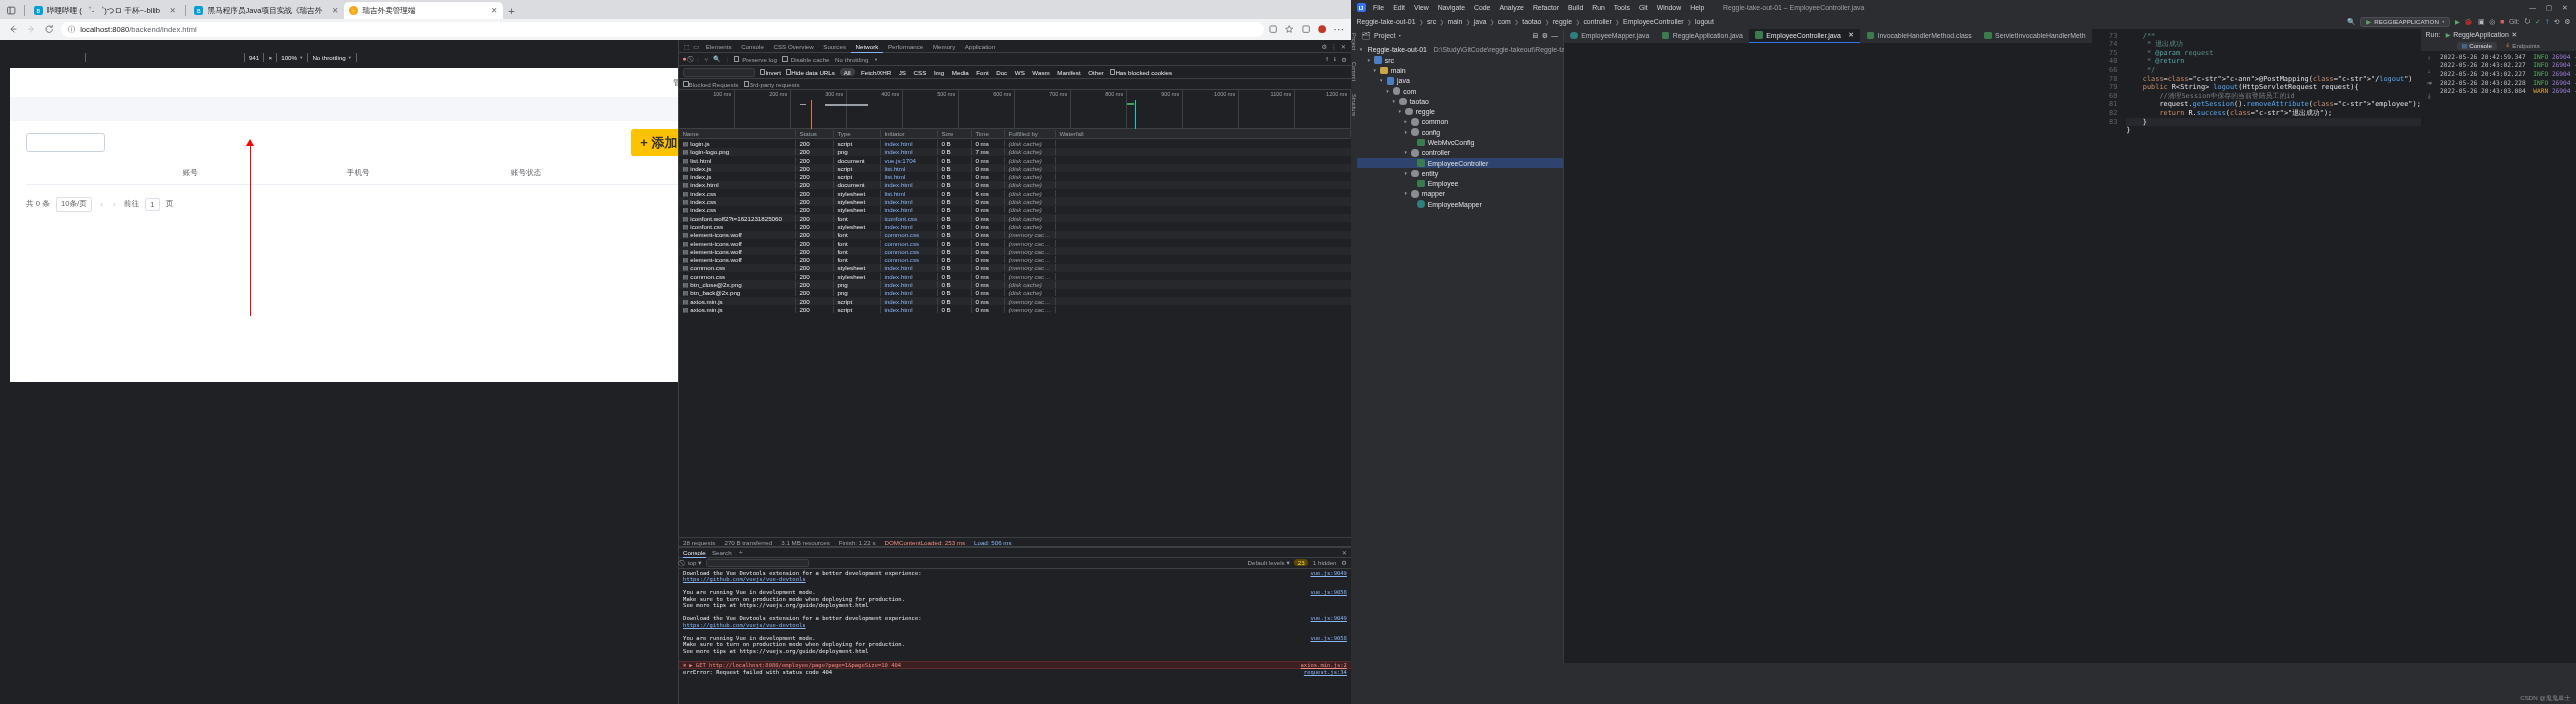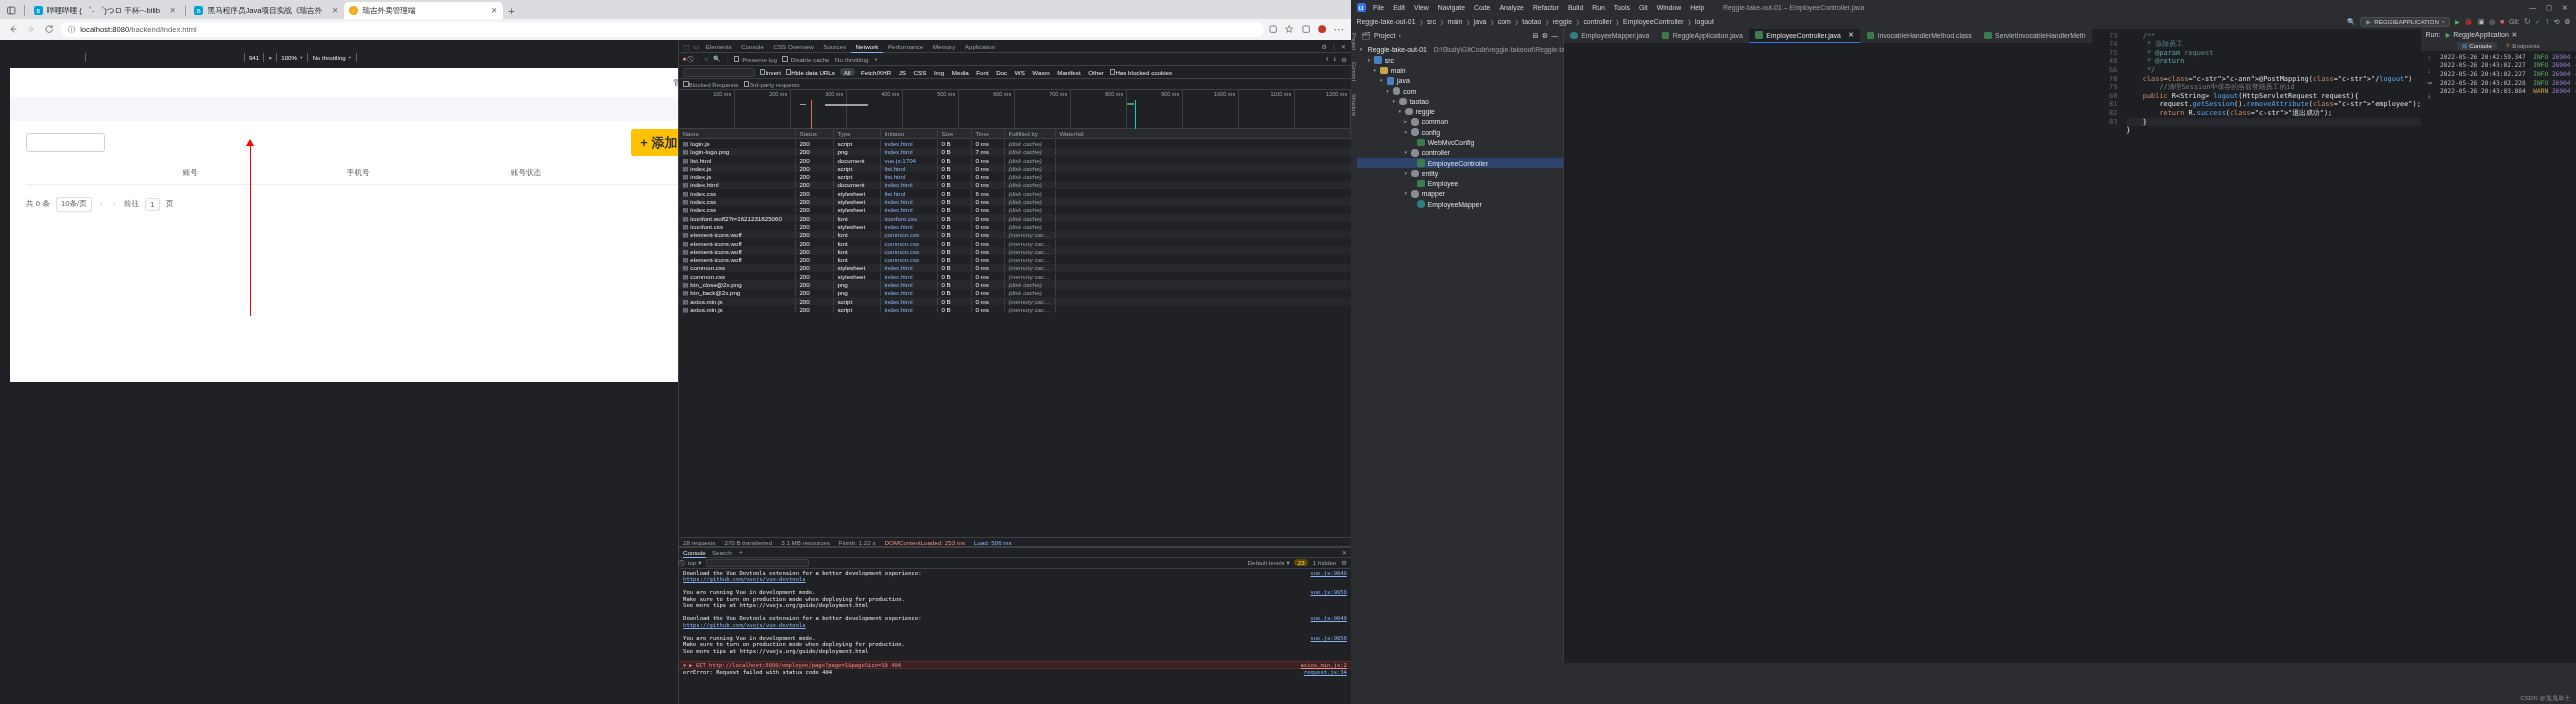--- a/index.html
+++ b/index.html
@@ -902,27 +902,27 @@
               <div>66</div>
               <div>78</div>
               <div>79</div>
               <div>60</div>
               <div>81</div>
               <div>82</div>
               <div>83</div>
             </div>
           <div class="codecol" id="codecol">
               <div><span class="c-doc">    /**</span></div>
-              <div><span class="c-doc">     * 添加员工</span></div>
+              <div><span class="c-doc">     * 退出成功</span></div>
               <div><span class="c-doc">     * <span class="c-tag">@param</span> request</span></div>
               <div><span class="c-doc">     * <span class="c-tag">@return</span></span></div>
               <div><span class="c-doc">     */</span></div>
               <div>    <span <span="" class="c-kw">class</span>=<span <span="" class="c-kw">class</span>="c-str"&gt;"c-ann"&gt;@PostMapping(<span <span="" class="c-kw">class</span>="c-str"&gt;"/<span class="c-mth">logout</span>")</div>
+              <div>    <span class="c-kw">public</span> R&lt;String&gt; <span class="c-mth">logout</span>(HttpServletRequest request){</div>
               <div><span class="c-cmt">        //清理Session中保存的当前登陆员工的id</span></div>
-              <div>    <span class="c-kw">public</span> R&lt;String&gt; <span class="c-mth">logout</span>(HttpServletRequest request){</div>
               <div>        request.<span class="c-mth">getSession</span>().<span class="c-mth">removeAttribute</span>(<span <span="" class="c-kw">class</span>="c-str"&gt;"employee");</div>
               <div>        <span class="c-kw">return</span> R.<span class="c-mth">success</span>(<span <span="" class="c-kw">class</span>="c-str"&gt;"退出成功");</div>
               <div class="cursorline">    }</div>
               <div>}</div>
             </div>
         </div>
 
         <div class="run-sec">
           <div class="run-head">
             <span>Run:</span>

